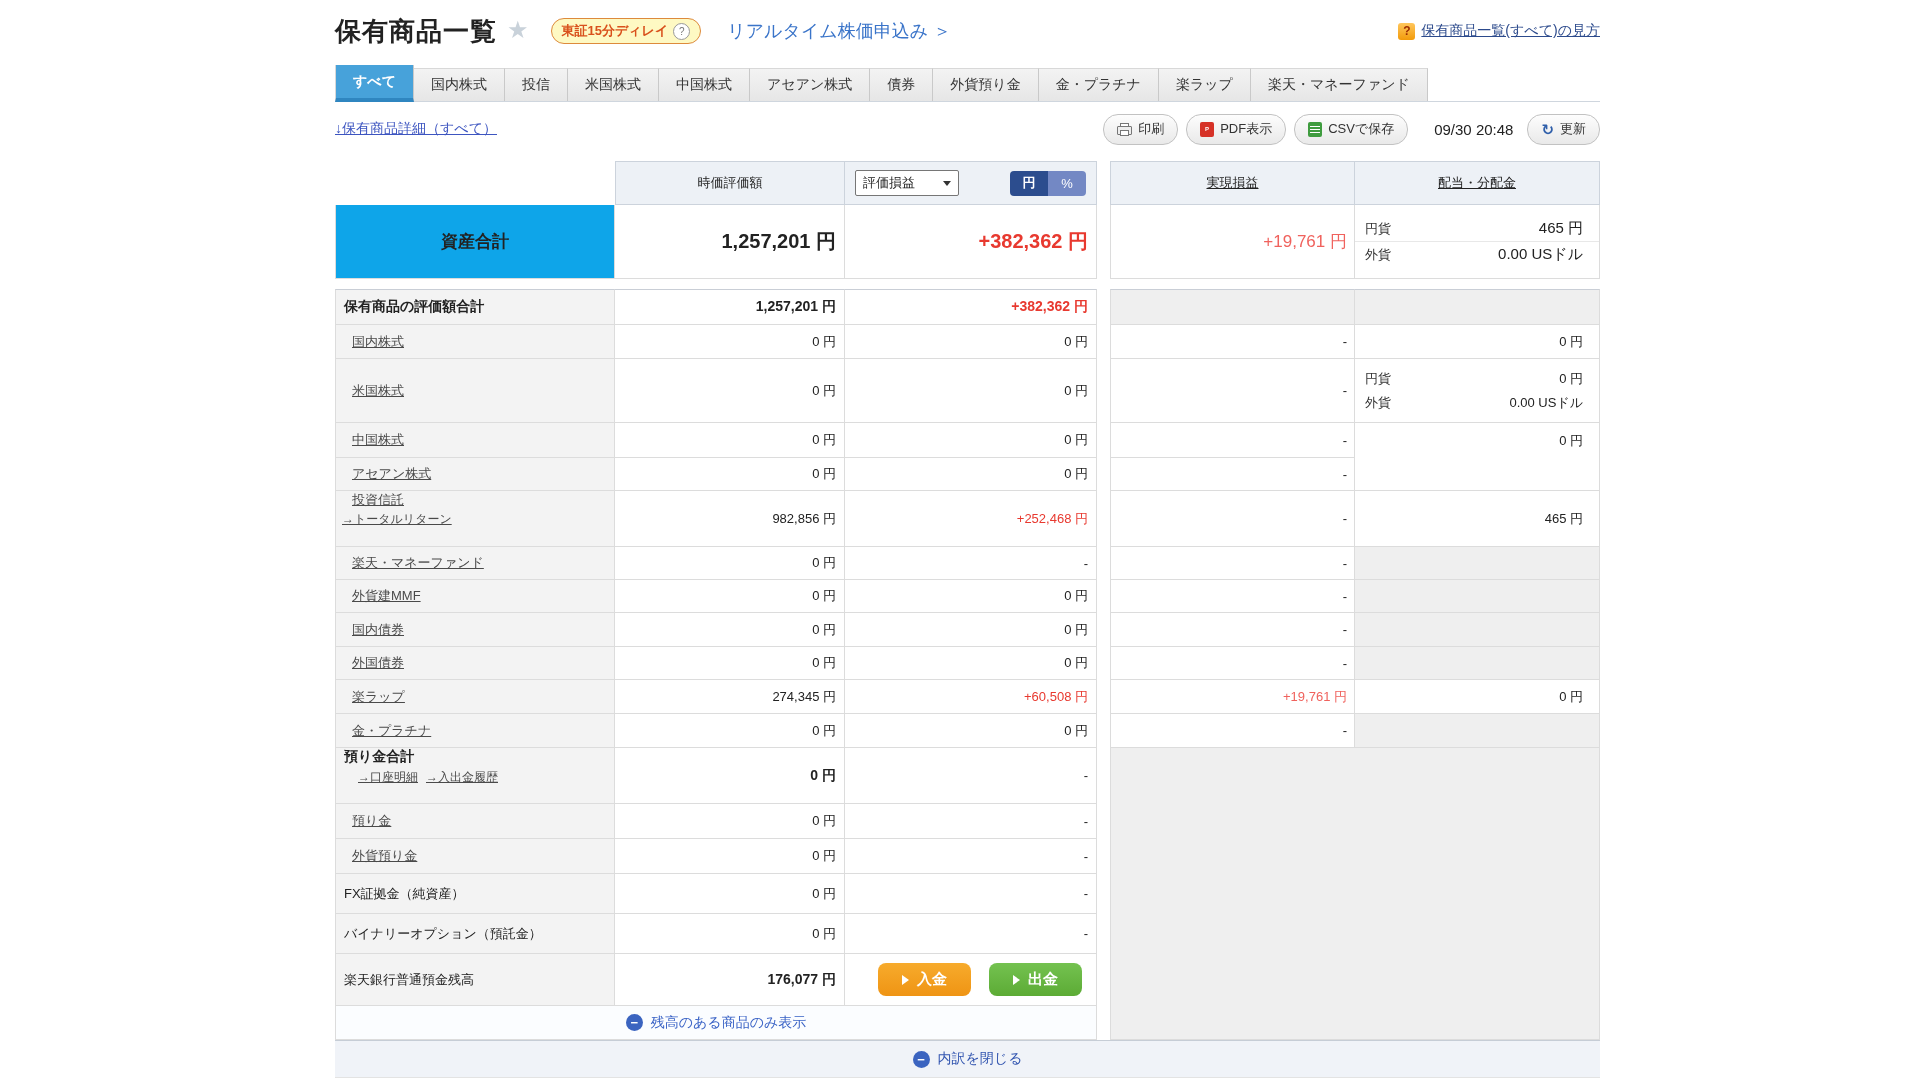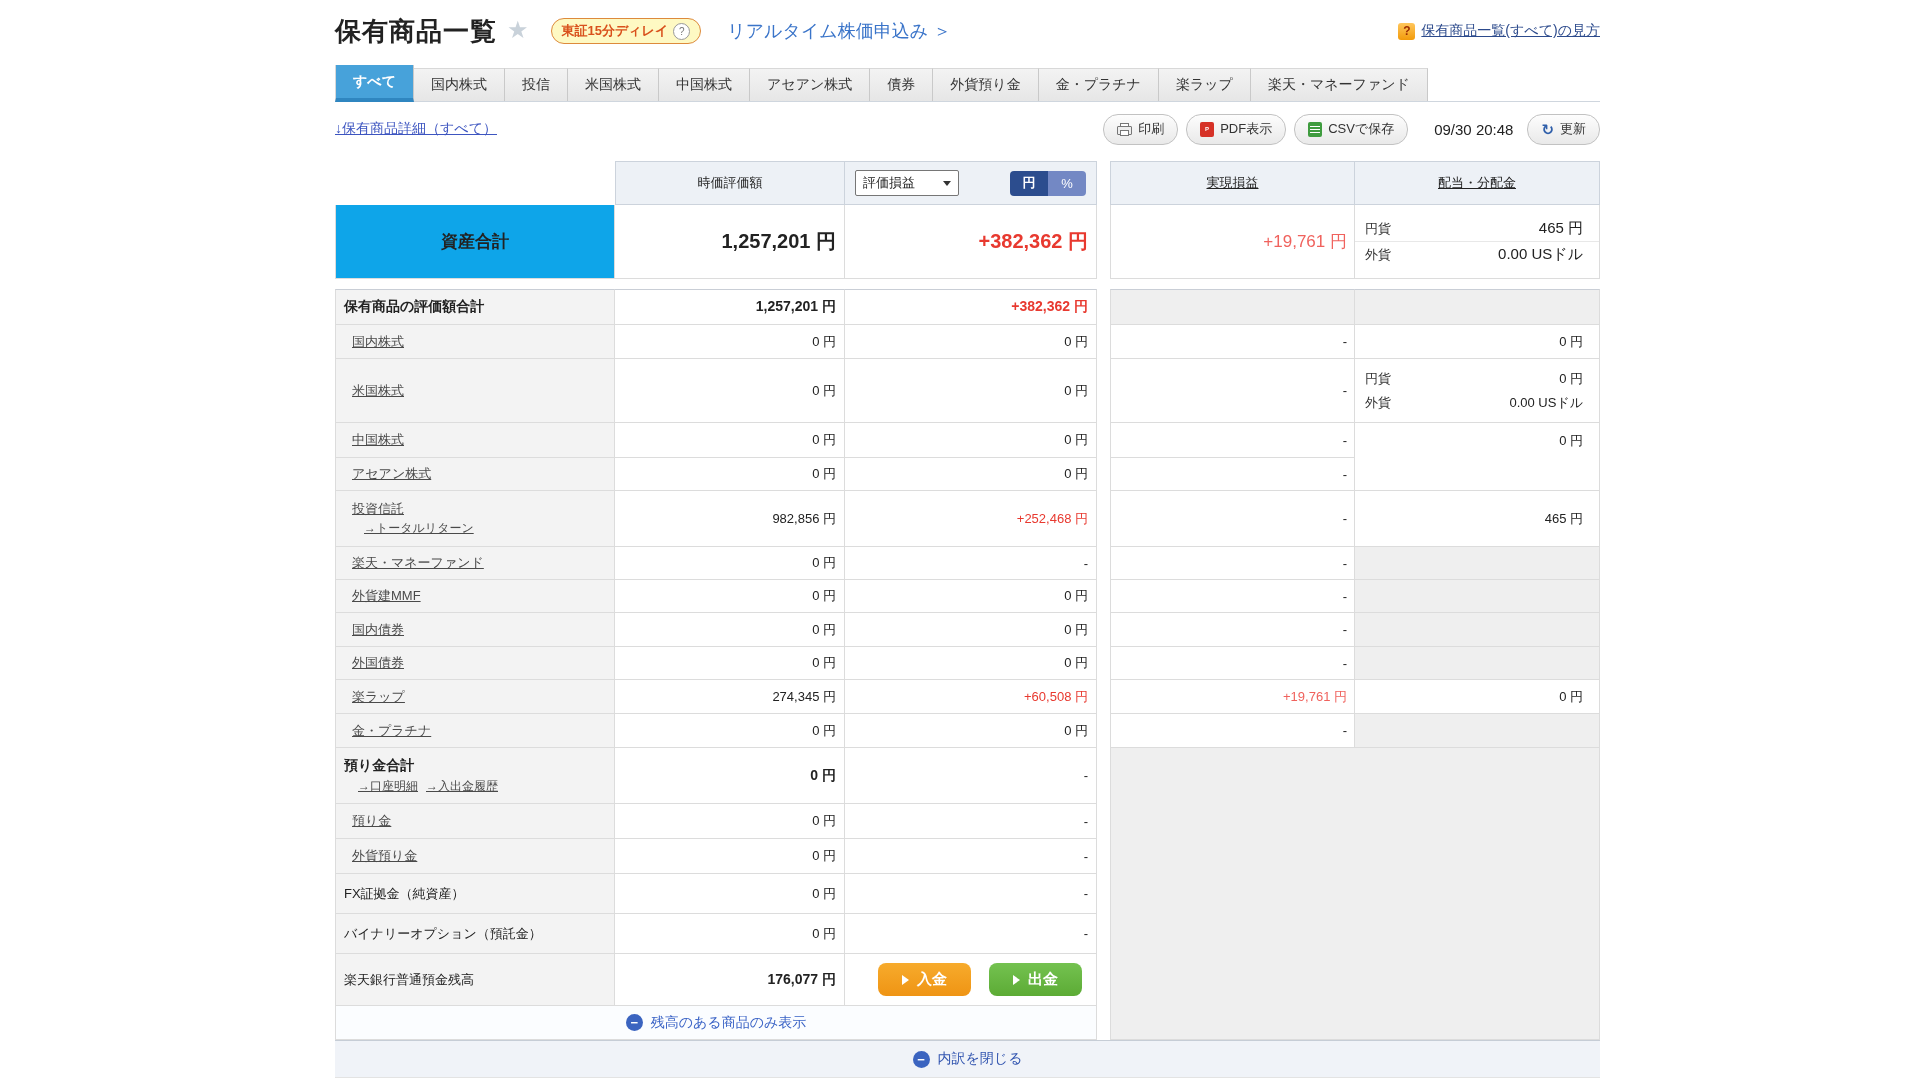--- a/index.html
+++ b/index.html
@@ -74,23 +74,23 @@
   .row-link{color:#4a4a4a;text-decoration:underline;cursor:pointer;}
   .bold{font-weight:bold;font-size:14px;}
   .total-label{justify-content:center;font-weight:bold;font-size:17px;background:#0ea5e9;}
   .total-num{font-size:20px;font-weight:bold;}
   .two-line{flex-direction:column;align-items:stretch;justify-content:center;padding:0;}
   .sub-line{display:flex;justify-content:space-between;align-items:center;padding:3px 16px 3px 10px;}
   .sub-line .sl-lab{font-size:13px;color:#333;}
   .sub-line .sl-val{font-size:13px;color:#222;}
   .total-sub .sl-val{font-size:15px;}
   .total-sub:first-child{border-bottom:1px solid #e8e8e8;}
-  .label-2l{flex-direction:column;align-items:flex-start;justify-content:center;}
+  .label-2l{flex-direction:column;align-items:flex-start;}
   .label-2l .l1{margin-left:16px;}
-  .label-2l .l2{margin-left:28px;font-size:12px;margin-top:2px;}
+  .label-2l .l2{margin-left:6px;font-size:12px;margin-top:2px;}
   .dep-links{display:flex;margin-left:22px;margin-top:3px;}
   .dep-links span{font-size:12px;color:#4a4a4a;text-decoration:underline;margin-right:8px;cursor:pointer;}
   .merged-top{align-items:flex-start;padding-top:9px;}
   .indent{padding-left:16px;}
 
   
   .pl-head{justify-content:space-between;padding:0 10px;}
   .fake-select{width:104px;height:26px;background:#fff;border:1px solid #767676;border-radius:2px;
     display:flex;align-items:center;justify-content:space-between;padding:0 7px;box-sizing:border-box;cursor:pointer;font-size:13px;}
   .caret{width:0;height:0;border-left:4px solid transparent;border-right:4px solid transparent;border-top:5px solid #333;}

